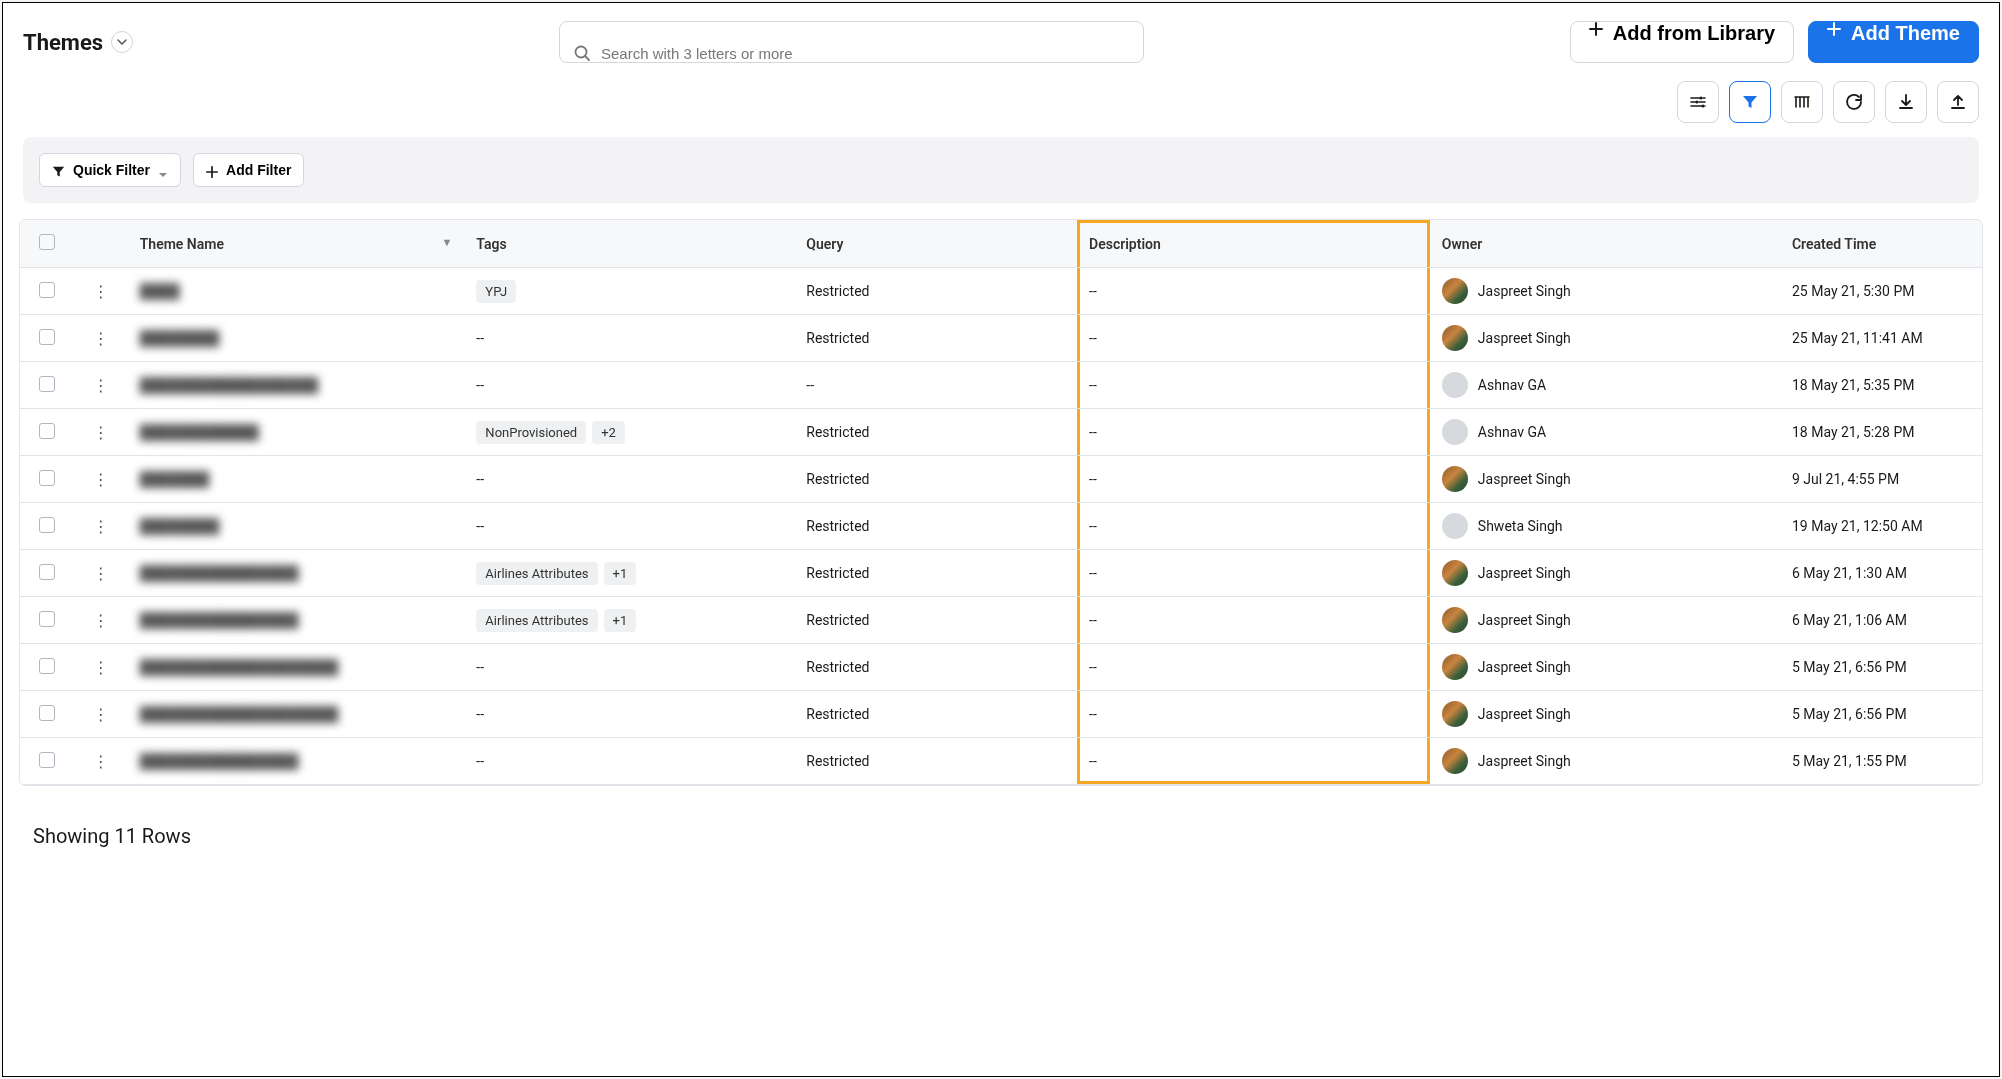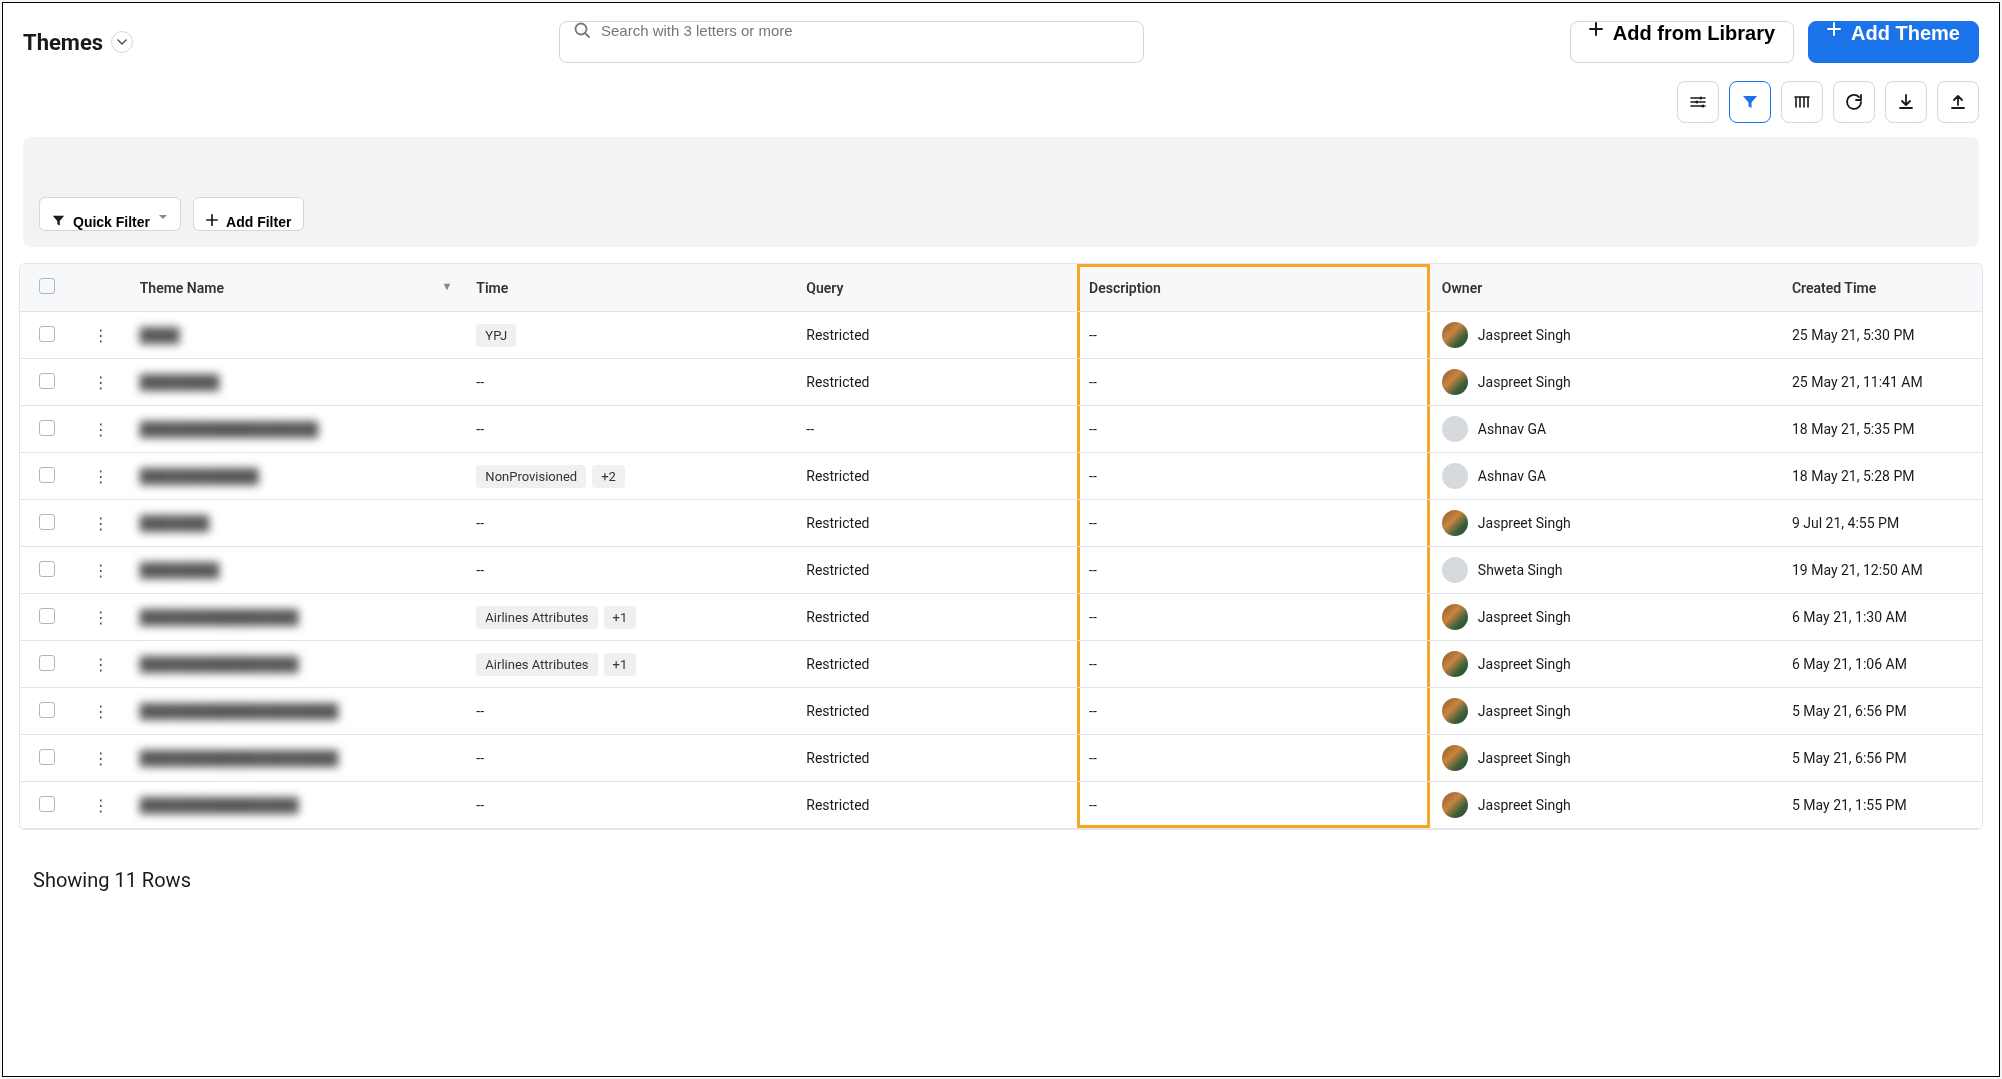--- a/index.html
+++ b/index.html
@@ -3,31 +3,31 @@
 <meta charset="utf-8">
 <style>
 * { margin:0; padding:0; box-sizing:border-box; }
 body { font-family:-apple-system,BlinkMacSystemFont,"Segoe UI",Roboto,sans-serif; background:#f5f5f5; color:#1a1a1a; padding:2px; }
 .app-frame { background:#fff; border:1px solid #000; border-radius:0; min-height:1075px; display:flex; flex-direction:column; }
 .header { display:flex; align-items:center; padding:18px 20px 18px 20px; gap:20px; }
 .title-group { display:flex; align-items:center; gap:8px; }
 .page-title { font-size:22px; font-weight:700; }
 .title-dropdown { width:22px; height:22px; border:1px solid #d0d7de; border-radius:50%; display:flex; align-items:center; justify-content:center; cursor:pointer; font-size:11px; color:#555; }
 .search-wrap { flex:1; display:flex; justify-content:center; }
-.search-box { width:585px; height:42px; border:1px solid #d0d7de; border-radius:8px; display:flex; align-items:flex-start; padding:0 14px; gap:10px; }
+.search-box { width:585px; height:42px; border:1px solid #d0d7de; border-radius:8px; display:flex; align-items:flex-end; padding:0 14px; gap:10px; }
 .search-box input { border:none; outline:none; font-size:15px; flex:1; background:transparent; color:#333; }
 .search-box input::placeholder { color:#777; }
 .header-actions { display:flex; gap:14px; }
 .btn { height:42px; border-radius:8px; display:flex; align-items:flex-start; gap:10px; padding:0 18px; font-size:20px; font-weight:600; cursor:pointer; border:1px solid #d0d7de; background:#fff; }
 .btn.primary { background:#1a73e8; color:#fff; border-color:#1a73e8; }
 .toolbar-row { display:flex; justify-content:flex-end; padding:0 20px 14px 20px; gap:10px; }
 .icon-btn { width:42px; height:42px; border:1px solid #d0d7de; border-radius:8px; background:#fff; display:flex; align-items:center; justify-content:center; cursor:pointer; color:#1a1a1a; }
 .icon-btn.active { border-color:#1a73e8; color:#1a73e8; }
 .filter-bar { background:#f3f3f5; margin:0 20px; border-radius:8px; padding:16px; display:flex; gap:12px; }
-.filter-btn { height:34px; border:1px solid #d0d7de; border-radius:6px; background:#fff; display:flex; align-items:flex-start; gap:8px; padding:16px 12px; font-size:14px; font-weight:600; cursor:pointer;margin-top:44px; }
+.filter-btn { height:34px; border:1px solid #d0d7de; border-radius:6px; background:#fff; display:flex; align-items:flex-end; gap:8px; padding:8px 12px; font-size:14px; font-weight:600; cursor:pointer; }
 .table-wrap { margin:16px; border:1px solid #e1e4e8; border-radius:6px; overflow:hidden; }
 table { width:100%; border-collapse:collapse; }
 th,td { text-align:left; border-bottom:1px solid #e1e4e8; font-size:14px; }
 th { background:#f7f8fa; font-weight:600; padding:14px 12px; color:#333; }
 td { padding:10px 12px; color:#1a1a1a; }
 .col-check { width:40px; text-align:center; }
 .col-actions { width:40px; text-align:center; color:#777; }
 .col-name { width:250px; }
 .col-tags { width:245px; }
 .col-query { width:210px; }
@@ -143,21 +143,21 @@
     </button>
   </div>
 
   <div class="table-wrap">
     <table>
       <thead>
         <tr>
           <th class="col-check"><span class="checkbox"></span></th>
           <th class="col-actions"></th>
           <th class="col-name"><span>Theme Name</span><span class="sort-ind">▼</span></th>
-          <th class="col-tags">Time</th>
+          <th class="col-tags">Tags</th>
           <th class="col-query">Query</th>
           <th class="col-desc highlight-col-h">Description</th>
           <th class="col-owner">Owner</th>
           <th class="col-created">Created Time</th>
         </tr>
       </thead>
       <tbody id="tbody">
           <tr>
     <td class="col-check"><span class="checkbox"></span></td>
     <td class="col-actions"><span class="more-dots">⋮</span></td>

